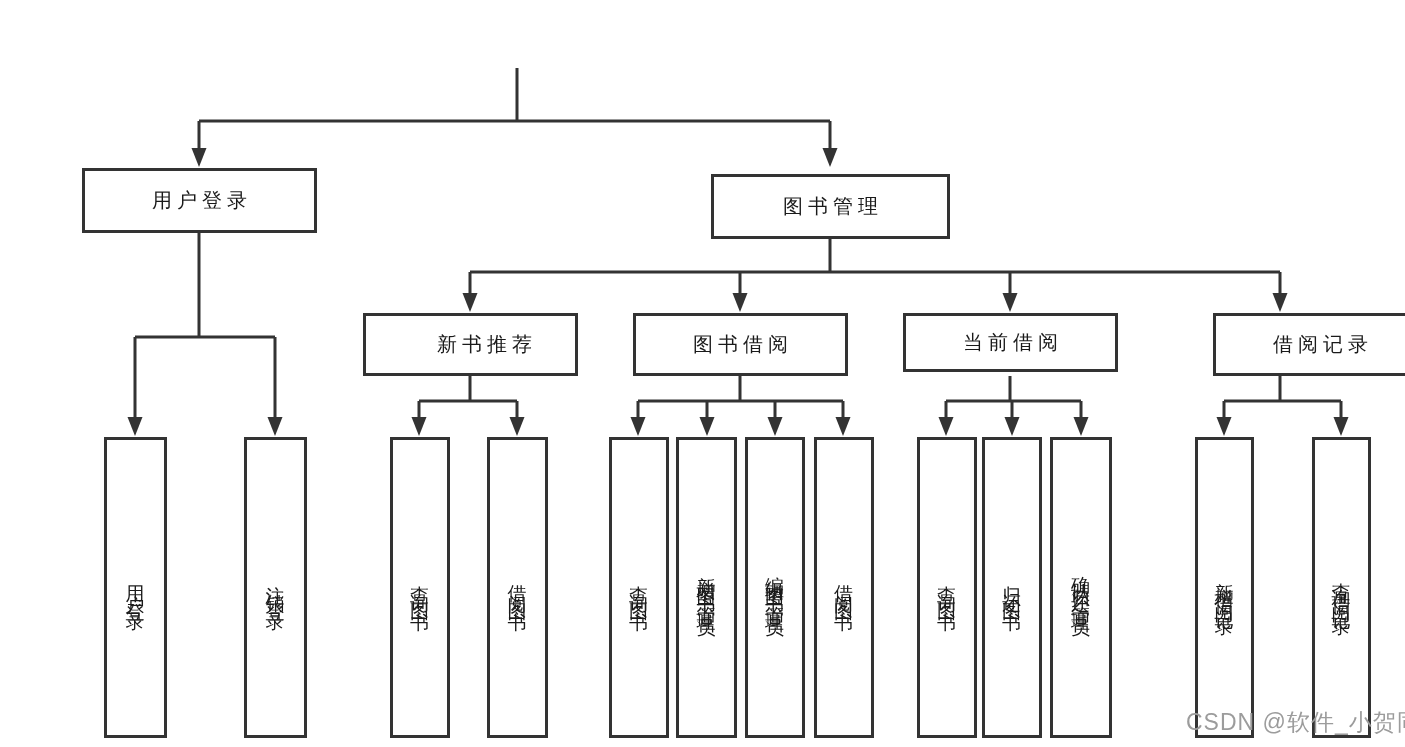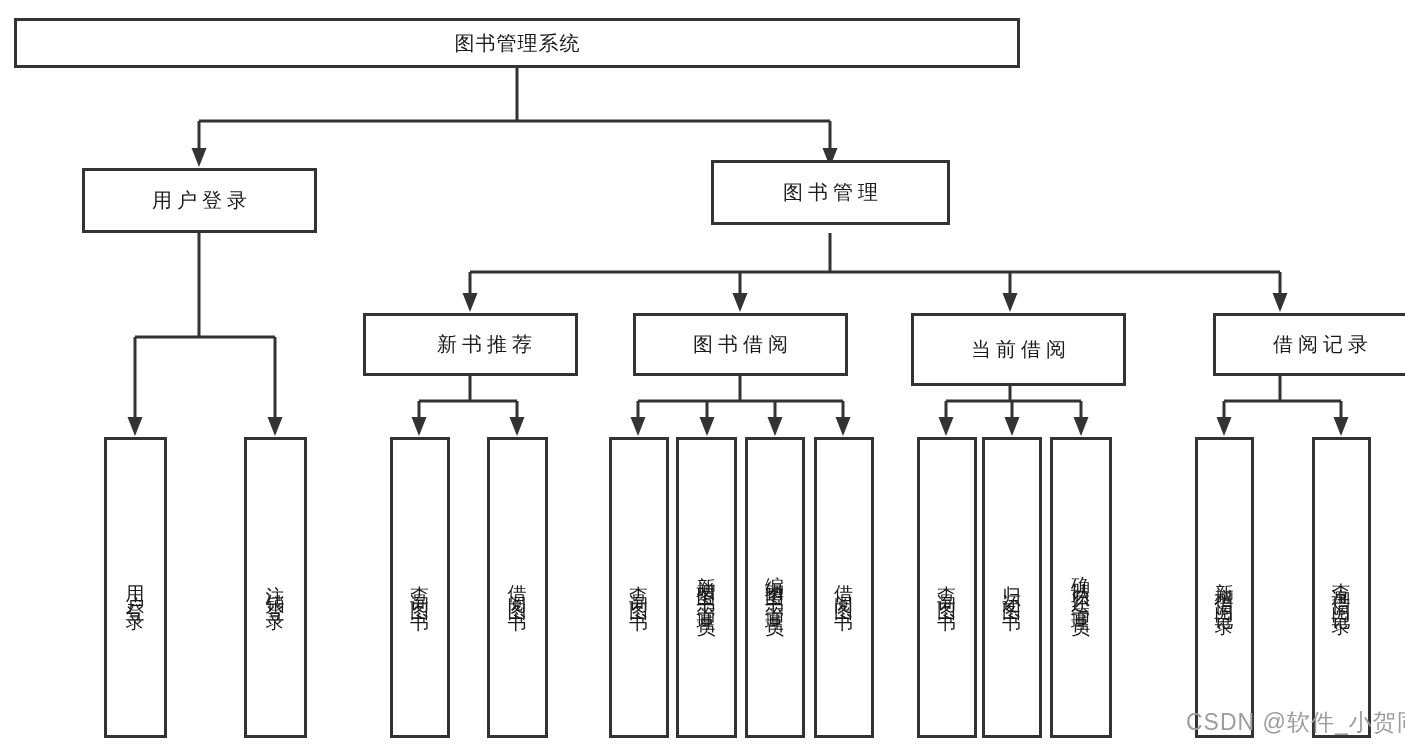--- a/index.html
+++ b/index.html
@@ -93,28 +93,27 @@
       <polygon points="767.5,417 782.5,417 775,436"></polygon>
       <polygon points="835.5,417 850.5,417 843,436"></polygon>
       <polygon points="938.5,417 953.5,417 946,436"></polygon>
       <polygon points="1004.5,417 1019.5,417 1012,436"></polygon>
       <polygon points="1073.5,417 1088.5,417 1081,436"></polygon>
       <polygon points="1216.5,417 1231.5,417 1224,436"></polygon>
       <polygon points="1333.5,417 1348.5,417 1341,436"></polygon>
     </g>
   </svg>
 
-  <div class="node hnode root-node">图书管理系统</div>
 
   <div class="node hnode" style="left:82px; top:168px; width:235px; height:65px;">用户登录</div>
-  <div class="node hnode" style="left:711px; top:160px; width:239px; height:65px;">图书管理</div>
+  <div class="node hnode" style="left:711px; top:174px; width:239px; height:65px;">图书管理</div>
 
   <div class="node hnode" style="left:363px; top:313px; width:215px; height:63px;padding-left:28px;">新书推荐</div>
   <div class="node hnode" style="left:633px; top:313px; width:215px; height:63px;">图书借阅</div>
-  <div class="node hnode" style="left:903px; top:313px; width:215px; height:73px;margin-left:8px;">当前借阅</div>
+  <div class="node hnode" style="left:903px; top:313px; width:215px; height:59px;">当前借阅</div>
   <div class="node hnode" style="left:1213px; top:313px; width:215px; height:63px;">借阅记录</div>
 
   <div class="node vnode" style="left:104px; width:63px;">用户登录</div>
   <div class="node vnode" style="left:244px; width:63px;">注销登录</div>
 
   <div class="node vnode" style="left:390px; width:60px;">查询图书</div>
   <div class="node vnode" style="left:487px; width:61px;">借阅图书</div>
 
   <div class="node vnode" style="left:609px; width:60px;">查询图书</div>
   <div class="node vnode" style="left:676px; width:61px; letter-spacing:6px;">新增图书（管理员）</div>

